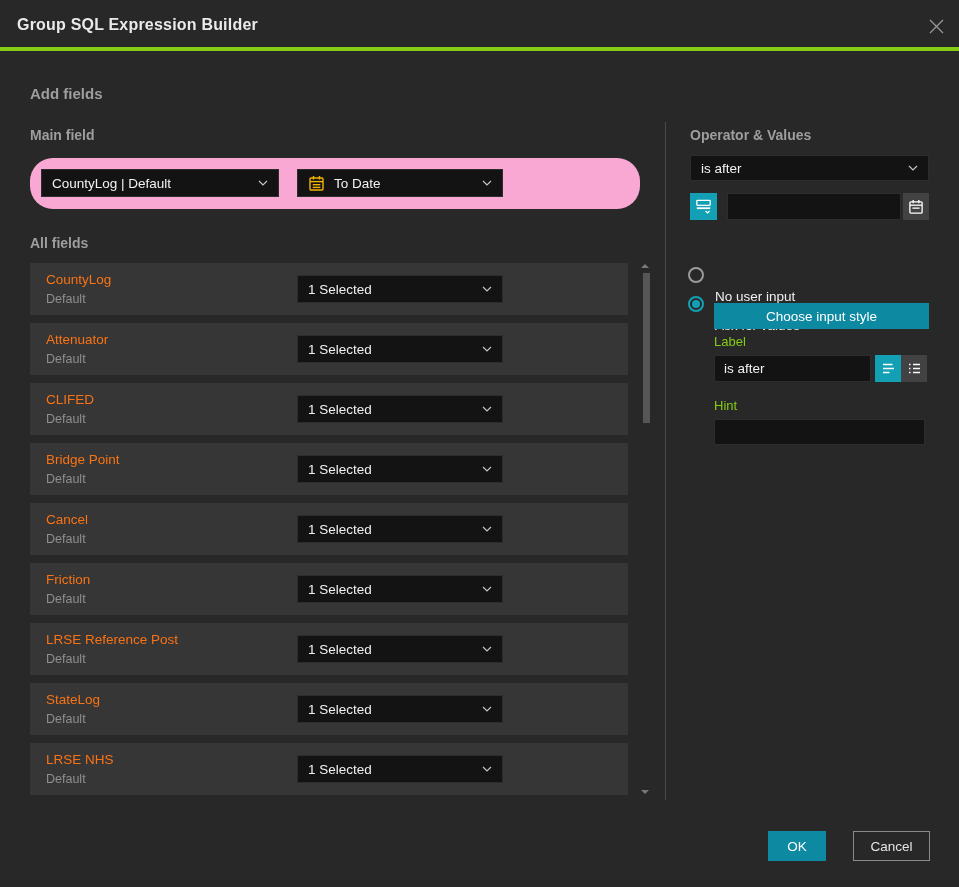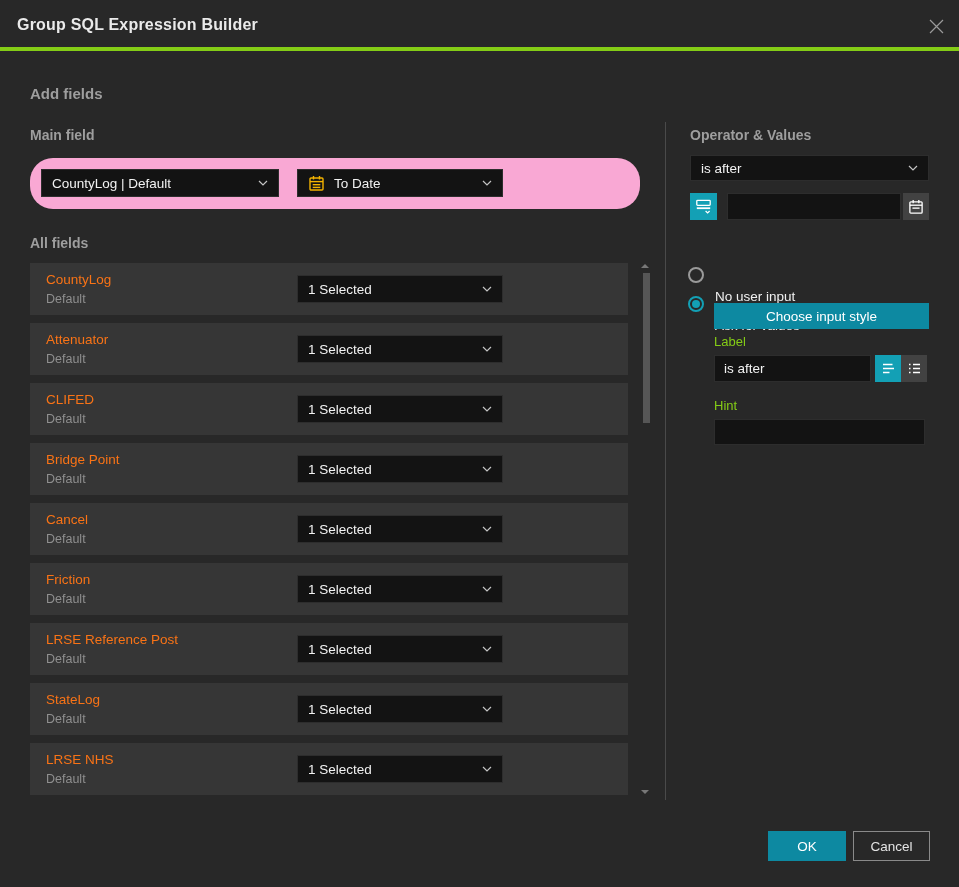--- a/index.html
+++ b/index.html
@@ -51,21 +51,21 @@
   .choose-btn { left:714px; top:303px; width:215px; height:26px; background:var(--accent); color:#fff; font-size:13.5px; display:flex; align-items:center; justify-content:center; cursor:pointer; }
 
   .small-label { font-size:13px; color:#84cc16; }
   .text-input { background:#131313; border:1px solid #2d2d2d; color:#f2f2f2; font-size:13.5px; padding:0 9px; font-family:"Liberation Sans",sans-serif; }
 
   .seg-a { left:875px; top:355px; width:26px; height:27px; background:var(--accent-bright); color:#fff; }
   .seg-b { left:901px; top:355px; width:26px; height:27px; background:#424242; color:#fff; }
 
   
   .btn { height:30px; font-size:13.5px; display:flex; align-items:center; justify-content:center; cursor:pointer; }
-  .ok-btn { left:768px; top:831px; width:78px; background:var(--accent); color:#fff; }
+  .ok-btn { left:768px; top:831px; width:58px; background:var(--accent); color:#fff; }
   .cancel-btn { left:853px; top:831px; width:77px; background:transparent; border:1px solid #8a8a8a; color:#e4e4e4; }
 </style>
 </head>
 <body>
 
 <div class="abs hdr">
   <div class="abs hdr-title">Group SQL Expression Builder</div>
   <div class="abs close-btn">
     <svg width="17" height="17" viewBox="0 0 17 17">
         <path d="M2 2 L15 15 M15 2 L2 15" stroke="currentColor" stroke-width="1.2" fill="none"></path>

